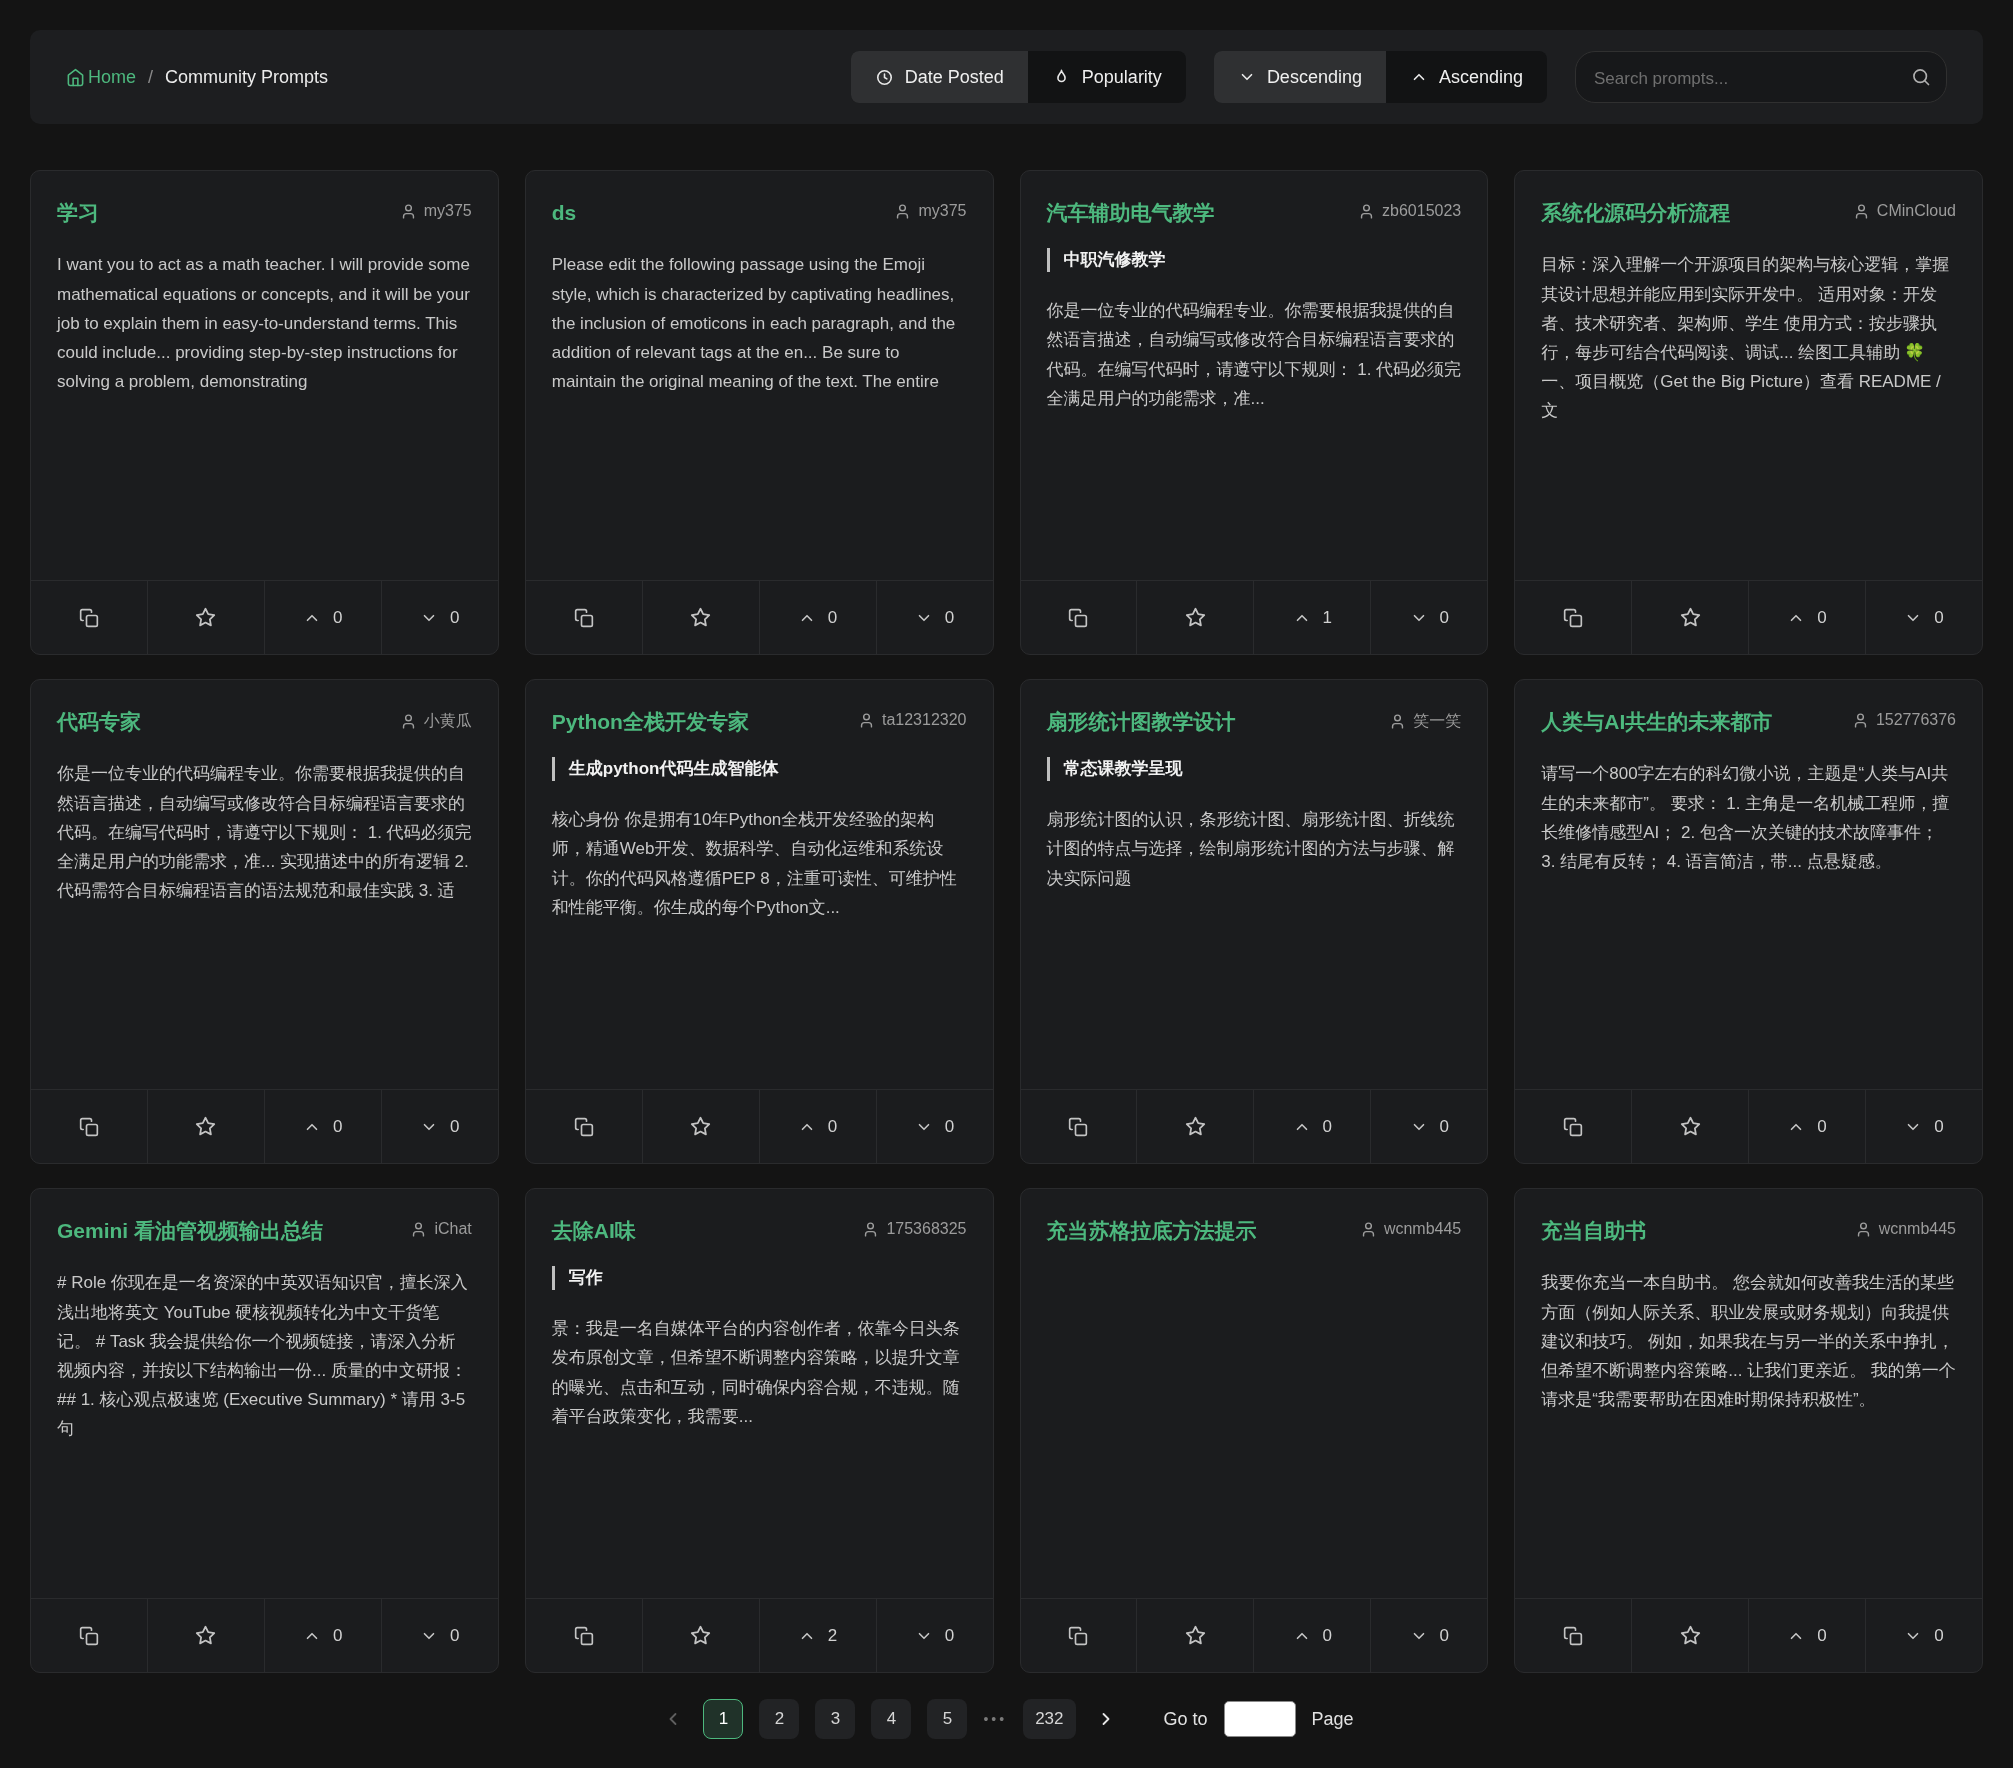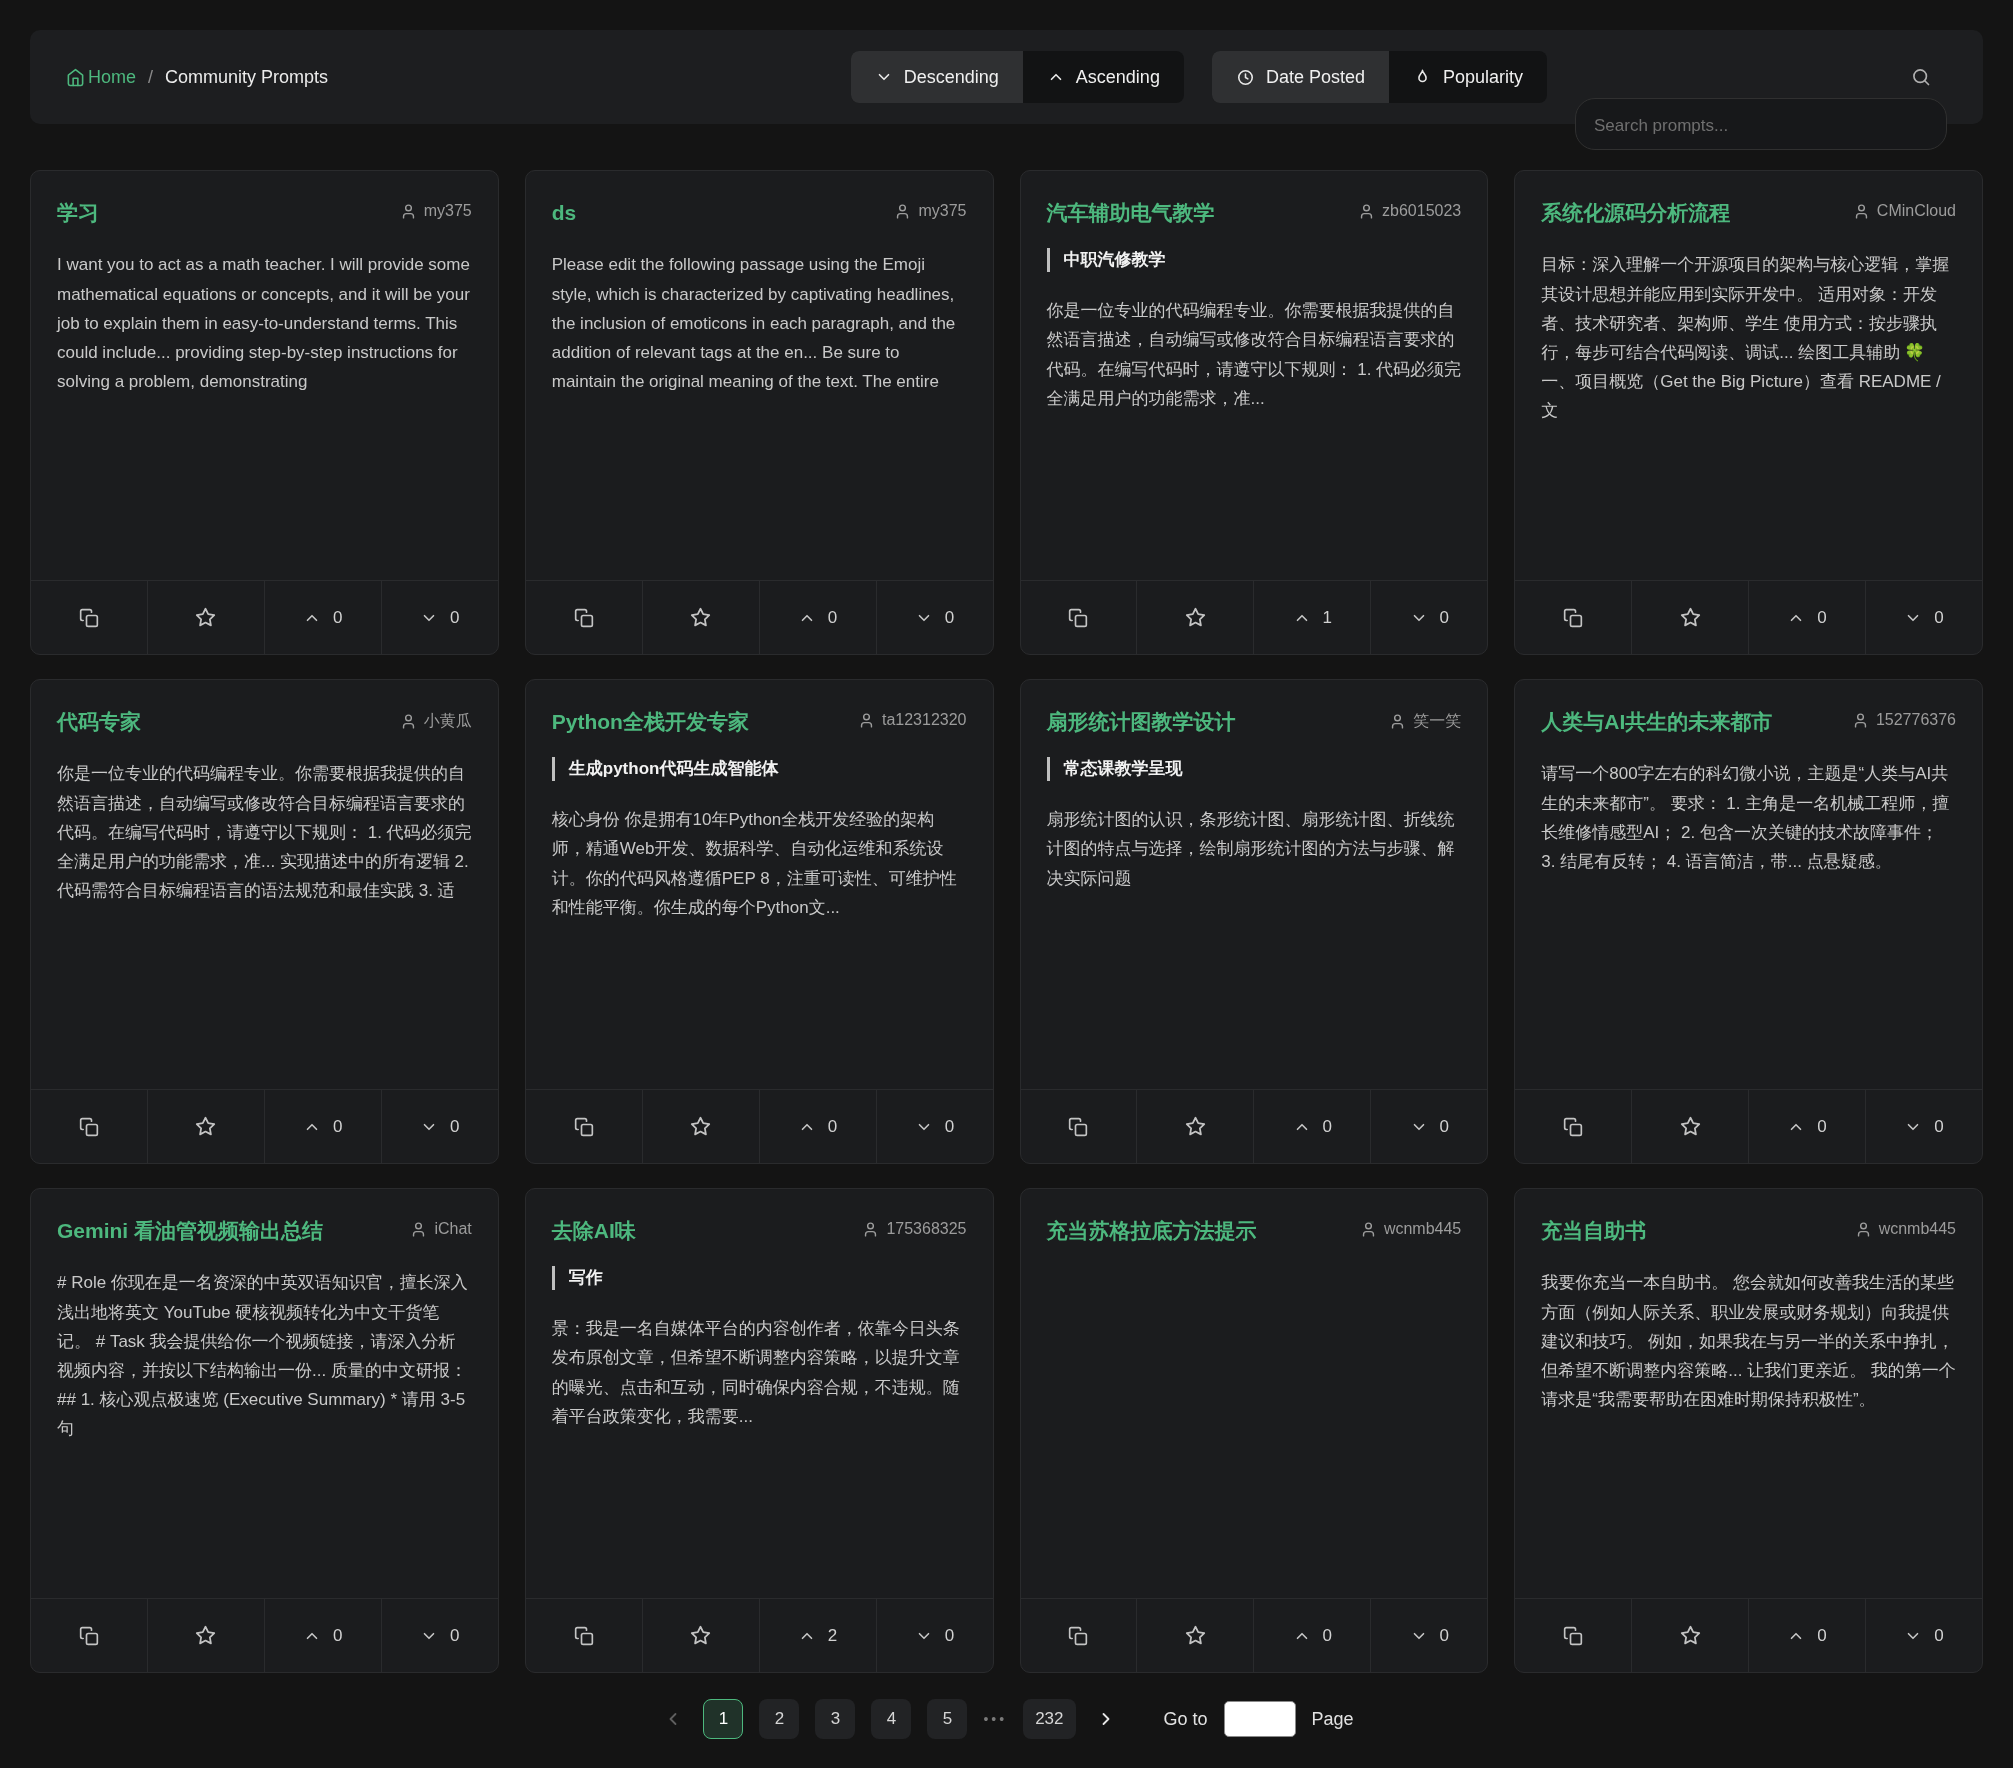--- a/index.html
+++ b/index.html
@@ -31,21 +31,21 @@
     font-size:18px; font-family:inherit; cursor:pointer; white-space:nowrap;
   }
   .seg.active { background:#2f3032; }
   .seg .icon { color:#e8e8e8; }
 
   .search { position:relative; width:372px; height:52px; }
   .search input {
     width:100%; height:100%; background:#17181a;
     border:1px solid #303030; border-radius:20px;
     color:#dddddd; font-size:17px; font-family:inherit;
-    padding:4px 50px 0 18px; outline:none;margin-top:47px;
+    padding:4px 50px 0 18px; outline:none;
   }
   .search input::placeholder { color:#6f6f6f; }
   .search-icon-wrap { position:absolute; right:16px; top:50%; transform:translateY(-50%); color:#b0b0b0; cursor:pointer; display:flex; }
 
   
   .grid {
     display:grid; grid-template-columns:repeat(4,1fr);
     gap:24px 26px;
   }
   .card {
@@ -110,57 +110,57 @@
           <svg width="19" height="19" viewBox="0 0 24 24" fill="none" stroke="currentColor" stroke-width="2" stroke-linecap="round" stroke-linejoin="round">
               <path d="m3 9 9-7 9 7v11a2 2 0 0 1-2 2H5a2 2 0 0 1-2-2z"></path>
               <polyline points="9 22 9 13 15 13 15 22"></polyline>
             </svg>
         </span>
         <span>Home</span>
       </a>
       <span class="bc-sep">/</span>
       <span class="bc-current">Community Prompts</span>
     </nav>
-
-    <div class="seg-group">
-      <button class="seg active">
-        <span class="icon">
-          <svg width="18" height="18" viewBox="0 0 24 24" fill="none" stroke="currentColor" stroke-width="2.2" stroke-linecap="round" stroke-linejoin="round">
-              <polyline points="6 9 12 15 18 9"></polyline>
-            </svg>
-        </span>
-        <span>Descending</span>
-      </button>
-      <button class="seg">
-        <span class="icon">
-          <svg width="18" height="18" viewBox="0 0 24 24" fill="none" stroke="currentColor" stroke-width="2.2" stroke-linecap="round" stroke-linejoin="round">
-              <polyline points="6 15 12 9 18 15"></polyline>
-            </svg>
-        </span>
-        <span>Ascending</span>
-      </button>
-    </div>
 
     <div class="seg-group">
       <button class="seg active">
         <span class="icon">
           <svg width="19" height="19" viewBox="0 0 24 24" fill="none" stroke="currentColor" stroke-width="2" stroke-linecap="round" stroke-linejoin="round">
               <circle cx="12" cy="12" r="8.5"></circle>
               <path d="M12 7.5V12l3 1.8"></path>
             </svg>
         </span>
         <span>Date Posted</span>
       </button>
       <button class="seg">
         <span class="icon">
           <svg width="19" height="19" viewBox="0 0 24 24" fill="none" stroke="currentColor" stroke-width="2" stroke-linecap="round" stroke-linejoin="round">
               <path d="M12 3c0 3-4.5 5.5-4.5 9.5a4.5 4.5 0 0 0 9 0C16.5 8.5 12 6 12 3z"></path>
             </svg>
         </span>
         <span>Popularity</span>
+      </button>
+    </div>
+
+    <div class="seg-group">
+      <button class="seg active">
+        <span class="icon">
+          <svg width="18" height="18" viewBox="0 0 24 24" fill="none" stroke="currentColor" stroke-width="2.2" stroke-linecap="round" stroke-linejoin="round">
+              <polyline points="6 9 12 15 18 9"></polyline>
+            </svg>
+        </span>
+        <span>Descending</span>
+      </button>
+      <button class="seg">
+        <span class="icon">
+          <svg width="18" height="18" viewBox="0 0 24 24" fill="none" stroke="currentColor" stroke-width="2.2" stroke-linecap="round" stroke-linejoin="round">
+              <polyline points="6 15 12 9 18 15"></polyline>
+            </svg>
+        </span>
+        <span>Ascending</span>
       </button>
     </div>
 
     <div class="search">
       <input type="text" placeholder="Search prompts..." style="">
       <span class="search-icon-wrap icon">
         <svg width="20" height="20" viewBox="0 0 24 24" fill="none" stroke="currentColor" stroke-width="2" stroke-linecap="round" stroke-linejoin="round">
             <circle cx="11" cy="11" r="7.5"></circle>
             <line x1="16.8" y1="16.8" x2="21" y2="21"></line>
           </svg>

